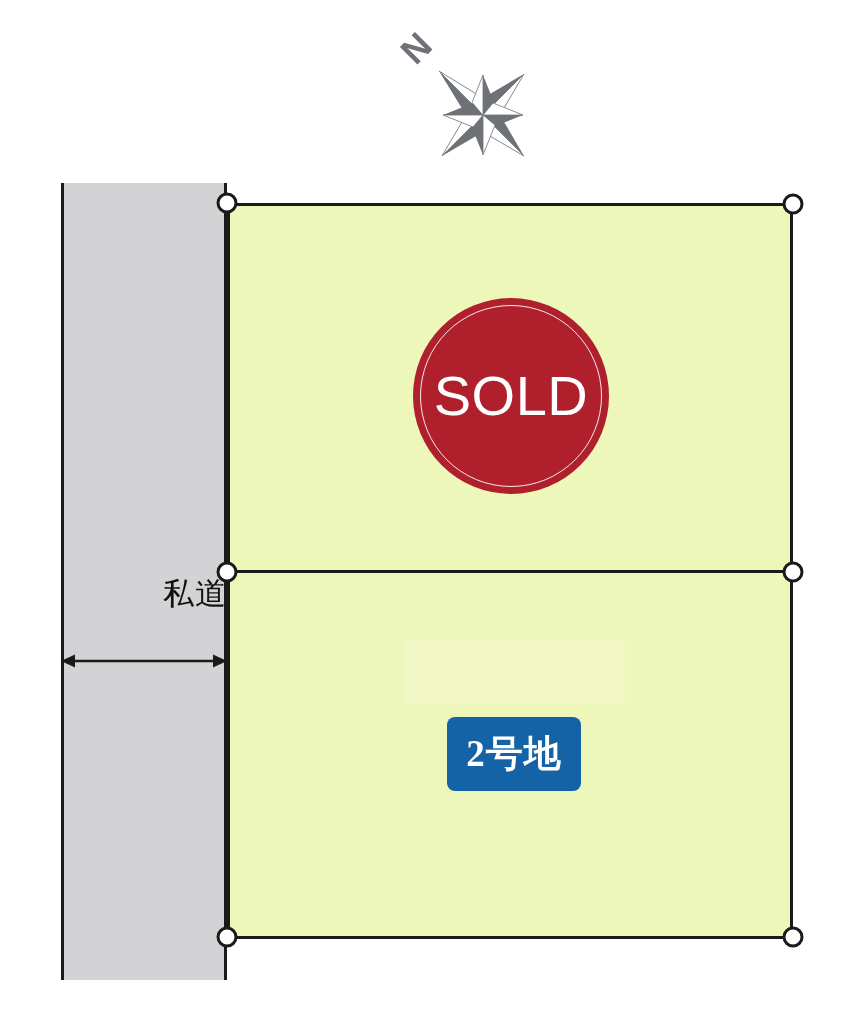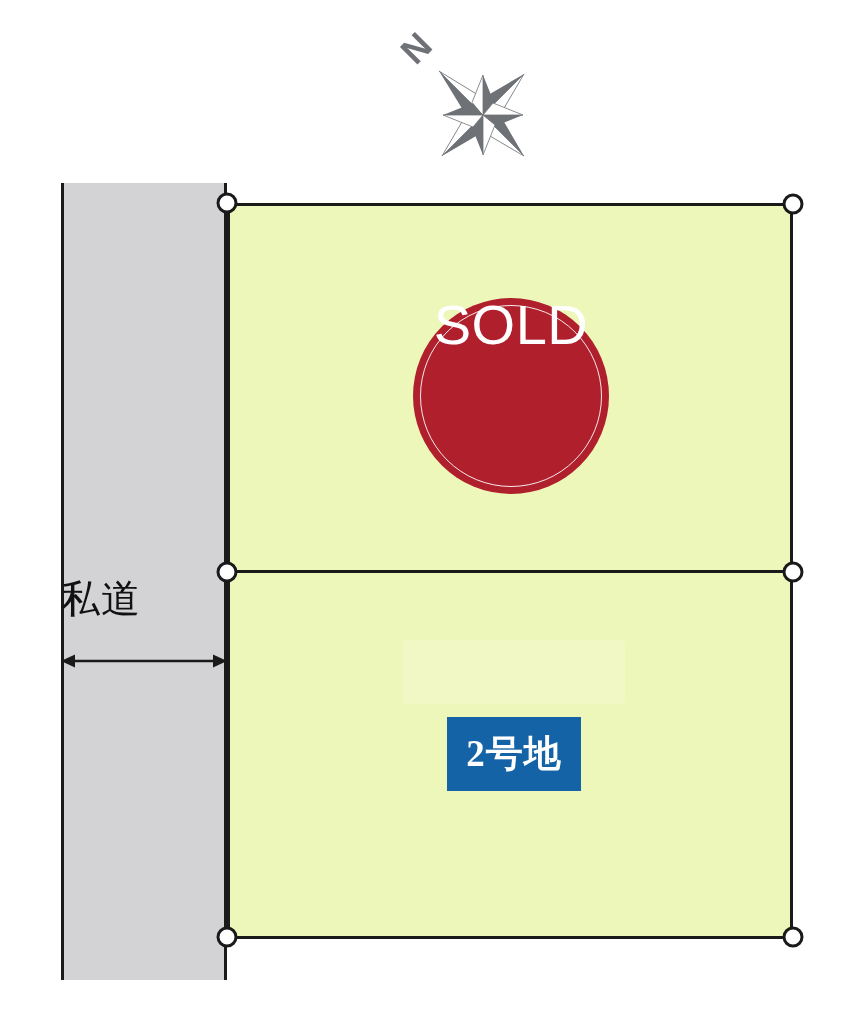--- a/index.html
+++ b/index.html
@@ -17,21 +17,21 @@
   }
   
   .road{
     position:absolute;left:61px;top:183px;width:166px;height:797px;
     box-sizing:border-box;background:var(--road-fill);
     border-left:3px solid var(--line-color);
     border-right:3px solid var(--line-color);
   }
   .road-label{
     position:absolute;left:61px;top:576px;width:166px;
-    text-align:left;color:#111;font-size:39px;line-height:1.18;font-weight:500;
+    text-align:right;color:#111;font-size:31px;line-height:1.18;font-weight:500;
     letter-spacing:1px;
   }
   .road-arrow{position:absolute;left:58px;top:645px;}
   
   .parcels{
     position:absolute;left:227px;top:203px;width:566px;height:736px;
     box-sizing:border-box;background:var(--parcel-fill);
     border:3px solid var(--line-color);
   }
   .parcel-divider{
@@ -48,34 +48,34 @@
   
   .pt{
     position:absolute;width:21px;height:21px;border-radius:50%;
     background:#ffffff;border:3px solid var(--line-color);
     box-sizing:border-box;transform:translate(-50%,-50%);
   }
   
   .sold-badge{
     position:absolute;left:413px;top:298px;width:196px;height:196px;
     border-radius:50%;background:var(--badge-red);
-    display:flex;flex-direction:column;align-items:center;
+    display:flex;flex-direction:column;align-items:center;justify-content:center;
   }
   .sold-badge::after{
     content:"";position:absolute;inset:7px;border:1.8px solid rgba(255,255,255,0.9);
     border-radius:50%;pointer-events:none;
   }
   .sold-line{
     color:#ffffff;font-size:56px;line-height:0.95;font-weight:400;
     letter-spacing:0.5px;text-align:center;
   }
   
   .lot2-label{
     position:absolute;left:447px;top:717px;width:134px;height:74px;
-    background:var(--lot-blue);border-radius:0;
+    background:var(--lot-blue);border-radius:8px;
     display:flex;align-items:center;justify-content:center;
   }
   .lot2-label span{
     color:#ffffff;font-family:"Liberation Serif","DejaVu Serif",serif;
     font-weight:700;font-size:37px;letter-spacing:1px;
   }
   
   .compass{position:absolute;left:378px;top:15px;}
 </style>
 </head>

